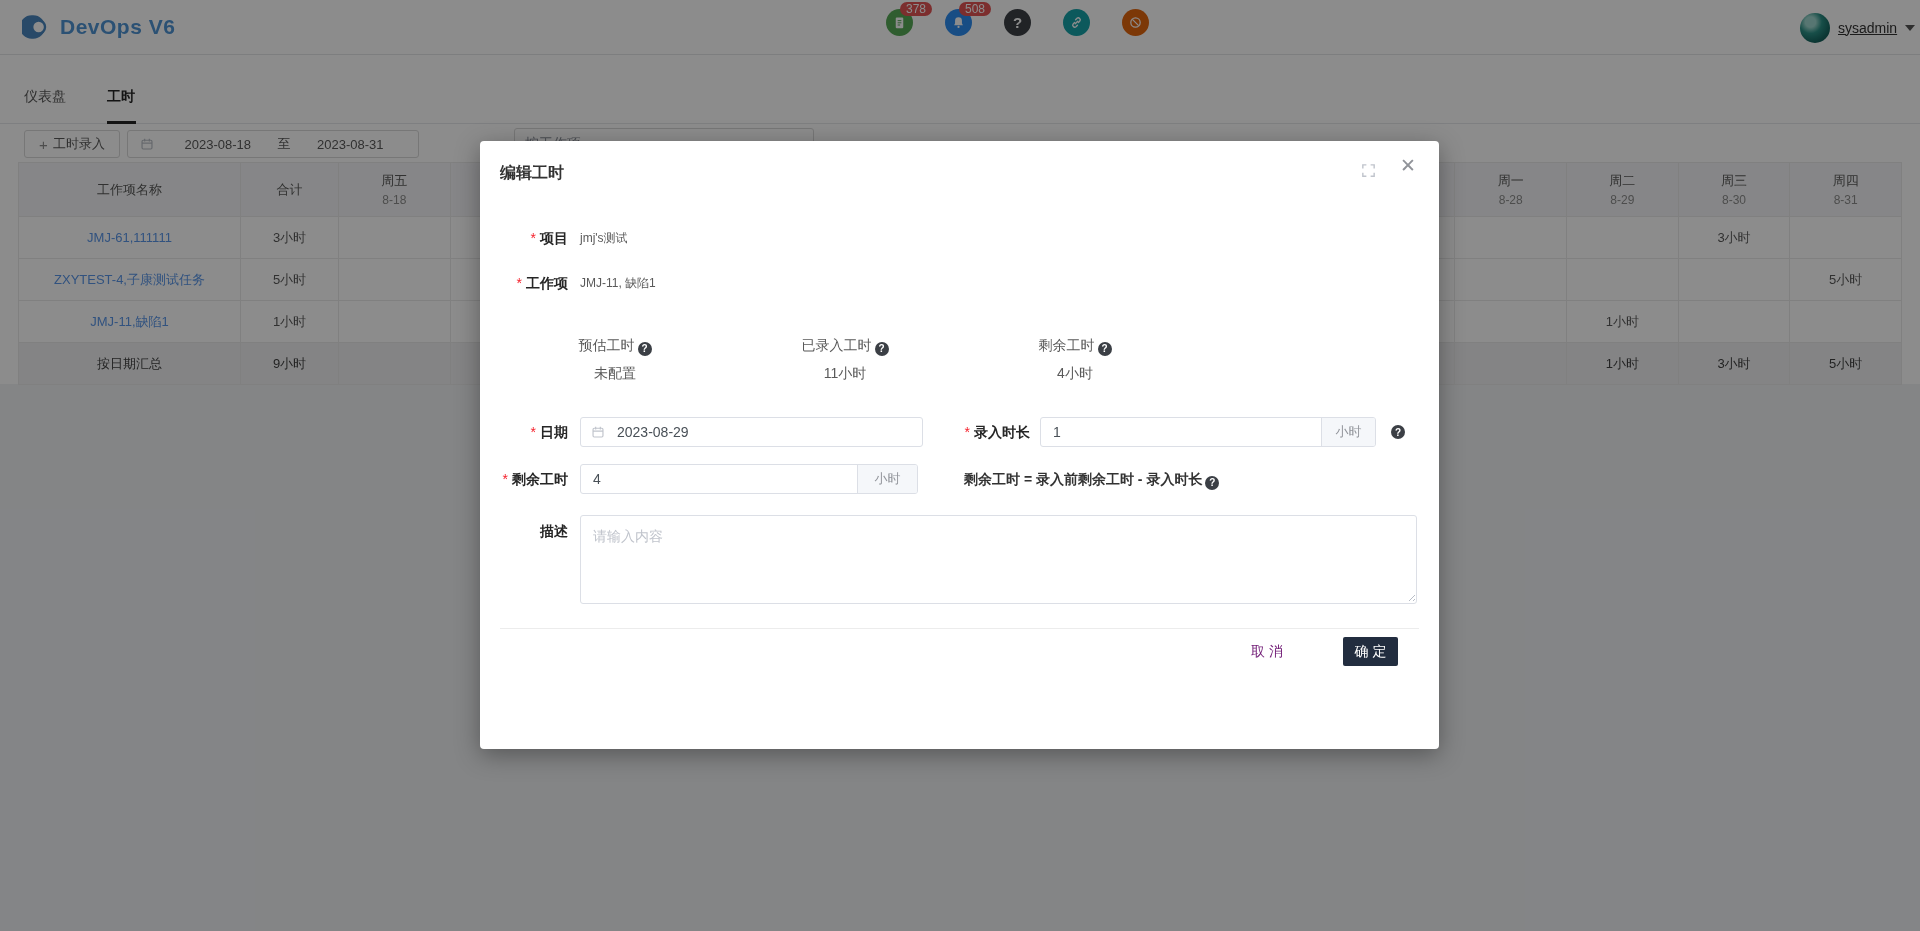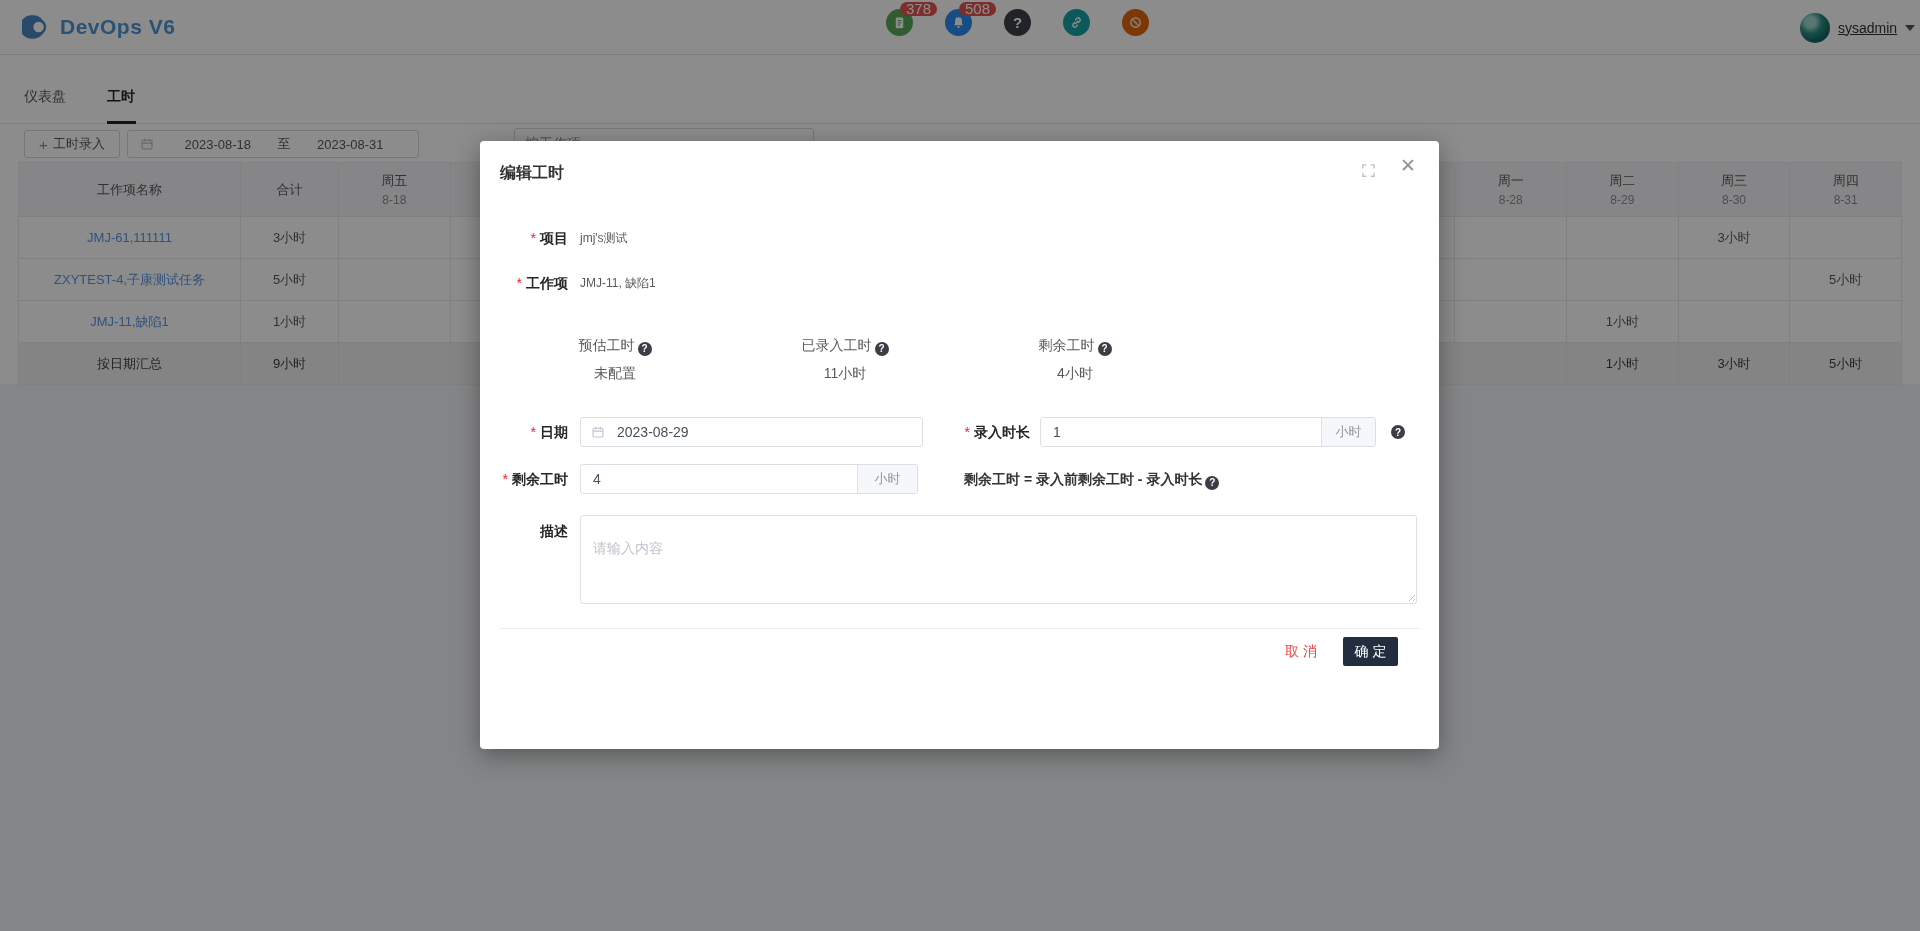--- a/index.html
+++ b/index.html
@@ -9,21 +9,21 @@
     background:#f0f2f5; color:#333; font-size:14px;
     position:relative;
   }
   
   .header { position:absolute; top:0; left:0; width:1920px; height:55px; background:#fff; border-bottom:1px solid #e3e5e8; z-index:1; }
   .logo { position:absolute; left:22px; top:12px; display:flex; align-items:center; gap:8px; }
   .logo-text { font-size:21px; font-weight:600; color:#4f94d4; letter-spacing:0.5px; }
   .quick { position:absolute; left:880px; top:0; height:55px; }
   .qwrap { position:absolute; top:9px; width:27px; height:27px; }
   .qcircle { width:27px; height:27px; border-radius:50%; display:flex; align-items:center; justify-content:center; color:#fff; }
-  .qbadge { position:absolute; left:14px; top:-7px; background:#e25454; color:#fff; font-size:15px; line-height:14px; padding:0 6px; border-radius:8px; white-space:nowrap;text-align:right; }
+  .qbadge { position:absolute; left:14px; top:-7px; background:#e25454; color:#fff; font-size:12px; line-height:14px; padding:0 6px; border-radius:8px; white-space:nowrap;text-align:right; }
   .nav { position:absolute; left:1178px; top:0; height:55px; display:flex; }
   .nav-item { padding:0 21px; line-height:55px; font-size:14px; color:#333; cursor:pointer; white-space:nowrap; }
   .nav-item.active { background:#bdbdbd; }
   .user { position:absolute; left:1800px; top:0; height:55px; display:flex; align-items:center; gap:8px; }
   .avatar { width:30px; height:30px; border-radius:50%;
     background:radial-gradient(circle at 35% 30%, #9fd8cf 0 18%, #2b8f85 40%, #16655f 70%, #0e4a46 100%); }
   .user-name { font-size:14px; color:#333;text-decoration:underline; }
   .caret { width:0; height:0; border-left:5px solid transparent; border-right:5px solid transparent; border-top:6px solid #555; }
   
   .tabbar { position:absolute; top:55px; left:0; width:1920px; height:69px; background:#fff; border-bottom:1px solid #e6e8eb; z-index:1; }
@@ -67,27 +67,27 @@
   .stat-value { margin-top:9px; font-size:14px; color:#595959; }
   .qhelp { display:inline-flex; width:14px; height:14px; border-radius:50%; background:#3b3f45; color:#fff; font-size:10px; font-weight:700;
     align-items:center; justify-content:center; vertical-align:-2px; margin-left:3px; cursor:pointer; }
   .inp { position:absolute; height:30px; border:1px solid #dcdfe6; border-radius:3px; background:#fff; display:flex; align-items:center; overflow:hidden; }
   .inp-text { padding:0 12px; font-size:14px; color:#495057; flex:1; white-space:nowrap; }
   .inp .cal-ic { margin-left:10px; margin-right:0; color:#c0c4cc; }
   .addon { height:100%; background:#f5f7fa; border-left:1px solid #dcdfe6; color:#909399; font-size:13px;
     display:flex; align-items:center; justify-content:center; flex:0 0 auto; }
   .formula { position:absolute; left:484px; top:323px; line-height:30px; font-size:14px; color:#333; font-weight:600; }
   .m-textarea { position:absolute; left:100px; top:374px; width:837px; height:89px; border:1px solid #dcdfe6; border-radius:3px;
-    padding:24px 12px; font-size:14px; color:#333; resize:none; outline:none; font-family:inherit; }
+    padding:12px 12px; font-size:14px; color:#333; resize:none; outline:none; font-family:inherit; }
   .m-textarea::placeholder { color:#c0c4cc; }
   .resize-corner { position:absolute; left:926px; top:451px; width:9px; height:9px;
     background:repeating-linear-gradient(135deg, transparent 0 2px, #b8bdc6 2px 3px); clip-path:polygon(100% 0, 100% 100%, 0 100%); z-index:12; }
   .m-divider { position:absolute; left:20px; top:487px; width:919px; height:1px; background:#ececec; }
-  .btn-cancel { position:absolute; left:791px; top:496px; width:60px; height:29px; line-height:29px; text-align:center;
-    color:#ef4444; font-size:14px; cursor:pointer; background:#fff; border:none; font-family:inherit; }
+  .btn-cancel { position:absolute; left:757px; top:496px; width:60px; height:29px; line-height:29px; text-align:center;
+    color:#701a75; font-size:14px; cursor:pointer; background:#fff; border:none; font-family:inherit; }
   .btn-ok { position:absolute; left:863px; top:496px; width:55px; height:29px; background:#222d3f; color:#fff; border:none;
     border-radius:2px; font-size:14px; cursor:pointer; font-family:inherit; }
   svg { display:block; }
 </style>
 </head>
 <body>
 
 <div class="header">
   <div class="logo">
     <span>

